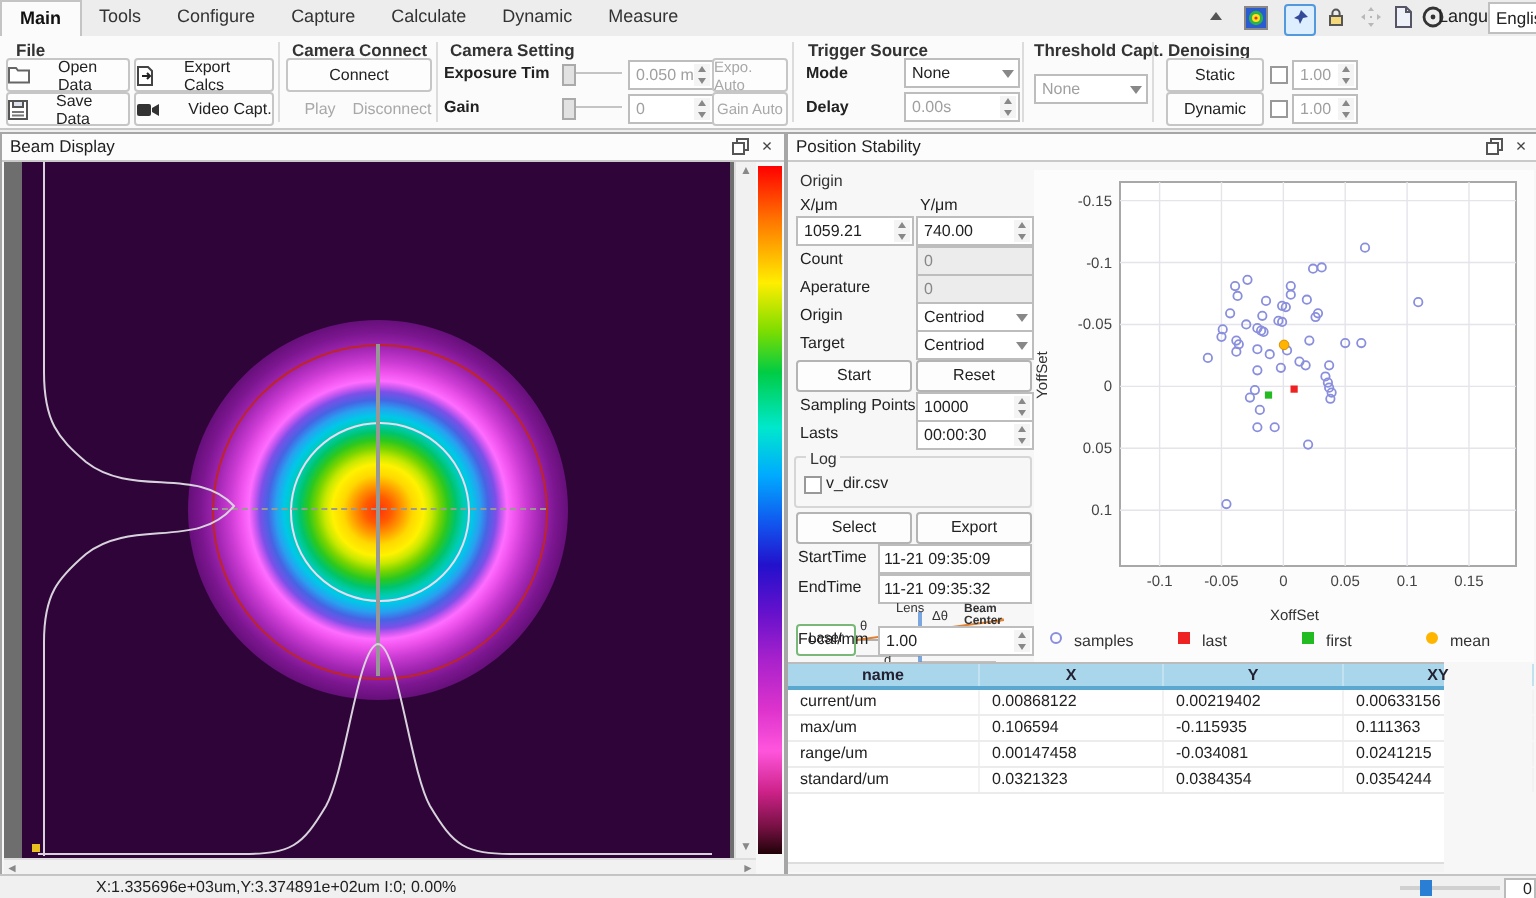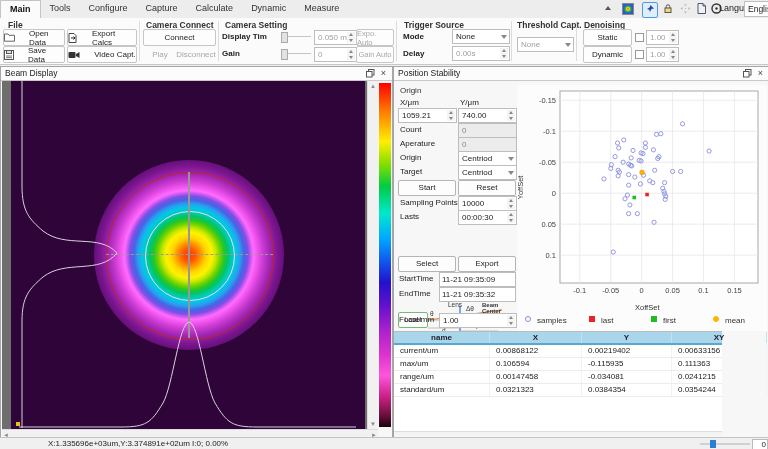--- a/index.html
+++ b/index.html
@@ -180,21 +180,21 @@
     </div>
     <div class="vsep" style="left:139px;"></div>
 
     <div class="seclbl" style="left:146px;">Camera Connect</div>
     <div class="tbtn" style="left:143px;top:11px;width:71px;">Connect</div>
     <div class="tbtn flat" style="left:143px;top:28px;width:32px;">Play</div>
     <div class="tbtn flat" style="left:175px;top:28px;width:40px;">Disconnect</div>
     <div class="vsep" style="left:218px;"></div>
 
     <div class="seclbl" style="left:225px;">Camera Setting</div>
-    <div class="blabel" style="left:222px;top:11px;">Display Tim</div>
+    <div class="blabel" style="left:222px;top:11px;">Exposure Tim</div>
     <div class="slider" style="left:281px;top:12px;">
         <div class="trk"></div>
         <div class="th"></div>
       </div>
     <div class="box gray" style="left:314px;top:12px;width:38px;">
       <span>0.050 ms</span>
       <span class="spin">
           <i class="up"></i>
           <i class="dn"></i>
         </span>
@@ -352,20 +352,25 @@
     </div>
     <div class="lbl" style="left:6px;top:143px;">Lasts</div>
     <div class="box" style="left:64px;top:143px;width:54px;">
       <span>00:00:30</span>
       <span class="spin">
           <i class="up"></i>
           <i class="dn"></i>
         </span>
     </div>
     <div class="grp" style="left:8px;top:146px;"></div>
+    <div class="abs" style="left:3px;top:161px;width:117px;height:24px;border:1px solid #d6d6d6;border-radius:2px;">
+      <div class="grp" style="left:5px;top:-4px;background:#f7f7f7;padding:0 2px;">Log</div>
+      <div class="cb" style="left:4px;top:9px;"></div>
+      <div class="lbl" style="left:15px;top:6px;">v_dir.csv</div>
+    </div>
     <div class="sbtn" style="left:4px;top:189px;width:56px;">Select</div>
     <div class="sbtn" style="left:64px;top:189px;width:56px;">Export</div>
     <div class="lbl" style="left:5px;top:205px;">StartTime</div>
     <div class="box" style="left:45px;top:205px;width:73px;padding-left:2px;"><span>11-21 09:35:09</span></div>
     <div class="lbl" style="left:5px;top:220px;">EndTime</div>
     <div class="box" style="left:45px;top:220px;width:73px;padding-left:2px;"><span>11-21 09:35:32</span></div>
 
     <div class="abs" style="left:4px;top:236px;width:116px;height:32px;">
       <svg width="116" height="32" viewBox="0 0 116 32">
         <line x1="30" y1="17" x2="106" y2="17" stroke="#999" stroke-width="0.7"></line>

